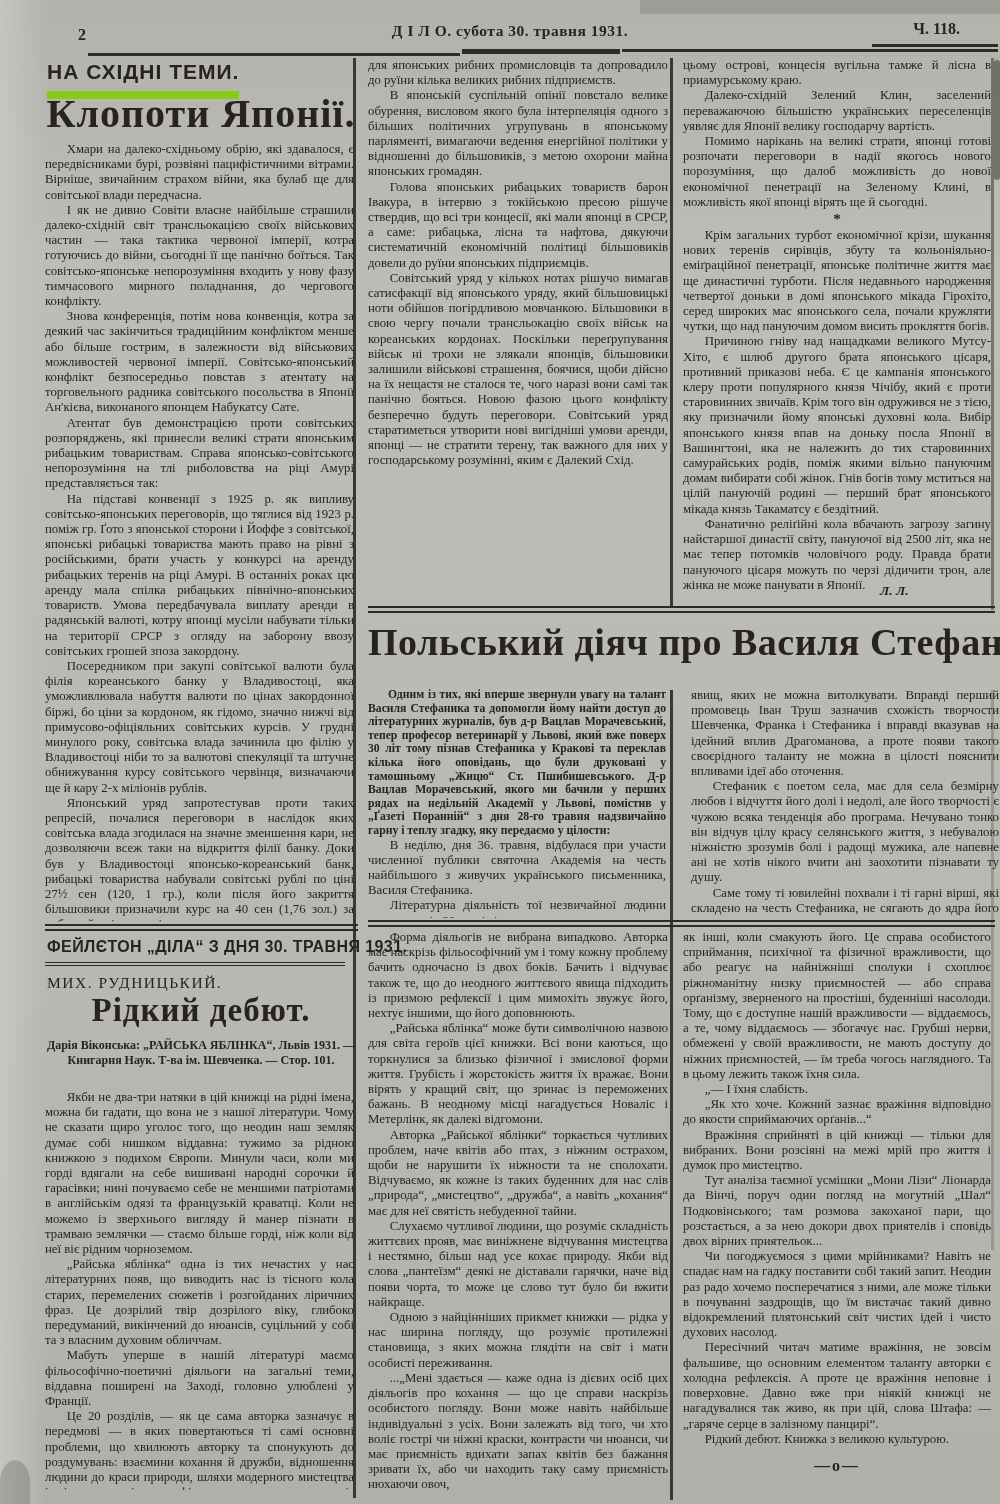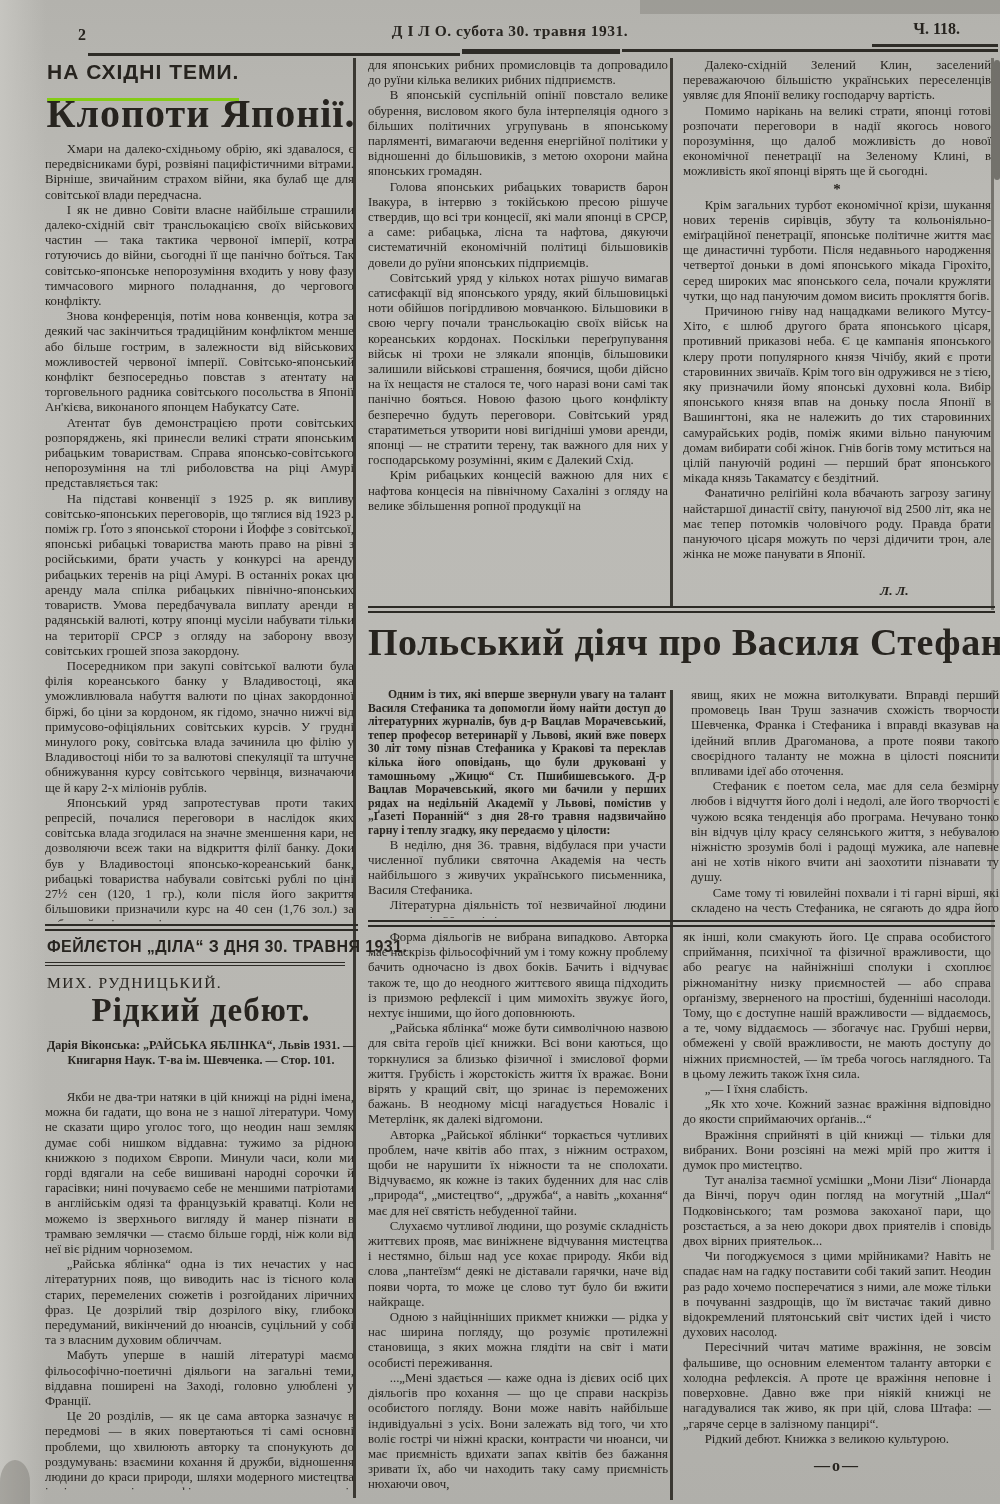--- a/index.html
+++ b/index.html
@@ -20,21 +20,21 @@
   
   .hrule-double{position:absolute;height:3px;border-top:2.5px solid #2c2a25;border-bottom:2.5px solid #2c2a25;background:transparent;}
   
   .col{position:absolute;overflow:hidden;}
   .col p{margin:0;text-indent:1.7em;text-align:justify;font-size:12.8px;line-height:15.2px;}
   .col p.cont{text-indent:0;}
   .col p.star{text-indent:0;text-align:center;font-size:15px;font-weight:bold;line-height:18px;}
   .sigline{position:absolute;right:6px;font-size:13.5px;font-weight:bold;font-style:italic;}
   
   .kicker{position:absolute;left:47px;top:60px;font-family:"Liberation Sans",sans-serif;
-    font-size:21px;font-weight:800;letter-spacing:1px;border-bottom:3px solid #84cc16;padding-bottom:14px;}
+    font-size:21px;font-weight:800;letter-spacing:1px;border-bottom:8px solid #84cc16;padding-bottom:7px;}
   .a1-title{position:absolute;left:45px;top:90px;width:312px;text-align:center;
     font-size:40px;font-weight:bold;letter-spacing:1px;white-space:nowrap;}
   
   .a2-title{position:absolute;left:368px;top:620px;width:627px;text-align:center;
     font-size:38px;font-weight:bold;letter-spacing:.5px;white-space:nowrap;}
   .intro p{font-size:11.7px;line-height:13.6px;font-weight:bold;}
   .intro p.normal{font-size:12.8px;line-height:15.2px;font-weight:normal;}
   
   .feu-header{position:absolute;left:47px;top:938px;width:310px;
     font-family:"Liberation Sans",sans-serif;font-size:16px;font-weight:800;letter-spacing:.4px;white-space:nowrap;}
@@ -73,24 +73,24 @@
   <p>Посередником при закупі совітської валюти була філія кореанського банку у Владивостоці, яка уможливлювала набуття валюти по цінах закордонної біржі, бо ціни за кордоном, як гідомо, значно нижчі від примусово-офіціяльних совітських курсів. У грудні минулого року, совітська влада зачинила цю філію у Владивостоці ніби то за валютові спекуляції та штучне обнижування курсу совітського червінця, визначаючи ще й кару 2-х міліонів рублів.</p>
   <p>Японський уряд запротестував проти таких репресій, почалися переговори в наслідок яких совітська влада згодилася на значне зменшення кари, не дозволяючи всеж таки на відкриття філії банку. Доки був у Владивостоці японсько-кореанський банк, рибацькі товариства набували совітські рублі по ціні 27½ сен (120, 1 гр.), коли після його закриття більшовики призначили курс на 40 сен (1,76 зол.) за рубля й тільки після такого курсу згоджувалися приймати японську валюту.</p>
 
 </div>
 
 <div class="col" style="left:368px;top:58px;width:300px;height:545px;">
   <p class="cont">для японських рибних промисловців та допровадило до руїни кілька великих рибних підприємств.</p>
   <p>В японській суспільній опінії повстало велике обурення, висловом якого була інтерпеляція одного з більших політичних угрупувань в японському парляменті, вимагаючи ведення енергійної політики у відношенні до більшовиків, з метою охорони майна японських громадян.</p>
   <p>Голова японських рибацьких товариств барон Івакура, в інтервю з токійською пресою рішуче ствердив, що всі три концесії, які мали японці в СРСР, а саме: рибацька, лісна та нафтова, дякуючи систематичній економічній політиці більшовиків довели до руїни японських підприємців.</p>
   <p>Совітський уряд у кількох нотах рішучо вимагав сатисфакції від японського уряду, який більшовицькі ноти обійшов погірдливою мовчанкою. Більшовики в свою чергу почали трансльокацію своїх військ на кореанських кордонах. Поскільки переґрупування військ ні трохи не злякали японців, більшовики залишили військові страшення, боячися, щоби дійсно на їх нещастя не сталося те, чого наразі вони самі так панічно бояться. Новою фазою цього конфлікту безперечно будуть переговори. Совітський уряд старатиметься утворити нові вигідніші умови аренди, японці — не стратити терену, так важного для них у господарському розумінні, яким є Далекий Схід.</p>
-  <p>Крім рибацьких концесій важною для них є нафтова концесія на північному Сахаліні з огляду на велике збільшення ропної продукції на</p>
 </div>
 
 <div class="col" style="left:683px;top:58px;width:308px;height:545px;">
+  <p class="cont">цьому острові, концесія вугільна тамже й лісна в приамурському краю.</p>
   <p>Далеко-східній Зелений Клин, заселений переважаючою більшістю українських переселенців уявляє для Японії велику господарчу вартість.</p>
   <p>Помимо нарікань на великі страти, японці готові розпочати переговори в надії якогось нового порозуміння, що далоб можливість до нової економічної пенетрації на Зеленому Клині, в можливість якої японці вірять ще й сьогодні.</p>
   <p class="star">*</p>
   <p>Крім загальних турбот економічної крізи, шукання нових теренів сирівців, збуту та кольоніяльно-еміґраційної пенетрації, японське політичне життя має ще династичні турботи. Після недавнього народження четвертої доньки в домі японського мікада Гірохіто, серед широких мас японського села, почали кружляти чутки, що над пануючим домом висить прокляття богів.</p>
   <p>Причиною гніву над нащадками великого Мутсу-Хіто, є шлюб другого брата японського цісаря, противний приказові неба. Є це кампанія японського клеру проти популярного князя Чічібу, який є проти старовинних звичаїв. Крім того він одружився не з тією, яку призначили йому японські духовні кола. Вибір японського князя впав на доньку посла Японії в Вашингтоні, яка не належить до тих старовинних самурайських родів, поміж якими вільно пануючим домам вибирати собі жінок. Гнів богів тому мститься на цілій пануючій родині — перший брат японського мікада князь Такаматсу є бездітний.</p>
   <p>Фанатично реліґійні кола вбачають загрозу загину найстаршої династії світу, пануючої від 2500 літ, яка не має тепер потомків чоловічого роду. Правда брати пануючого цісаря можуть по черзі дідичити трон, але жінка не може панувати в Японії.</p>
 </div>
 <div class="sigline" style="left:880px;top:583px;">Л. Л.</div>
 
 <div class="hrule-double" style="left:368px;top:606px;width:627px;"></div>

